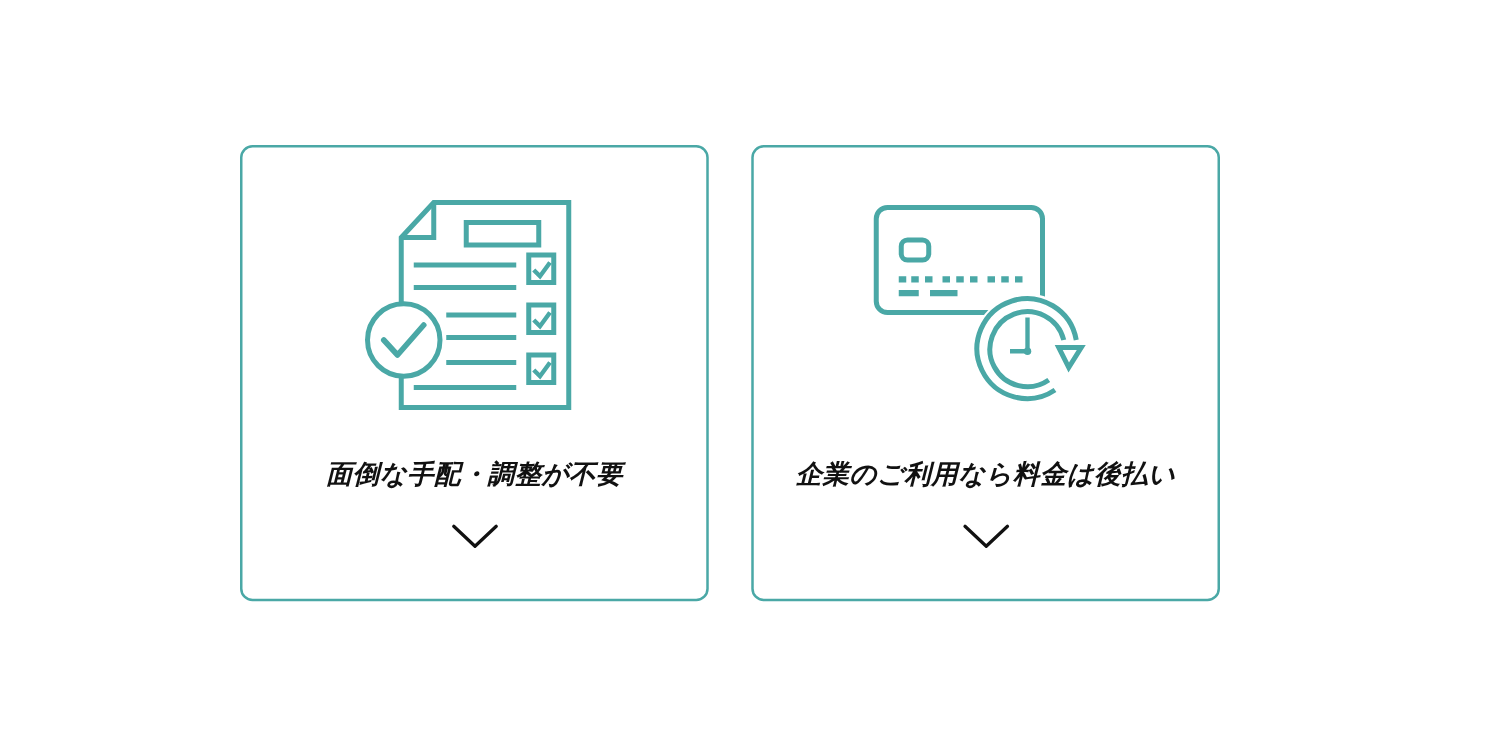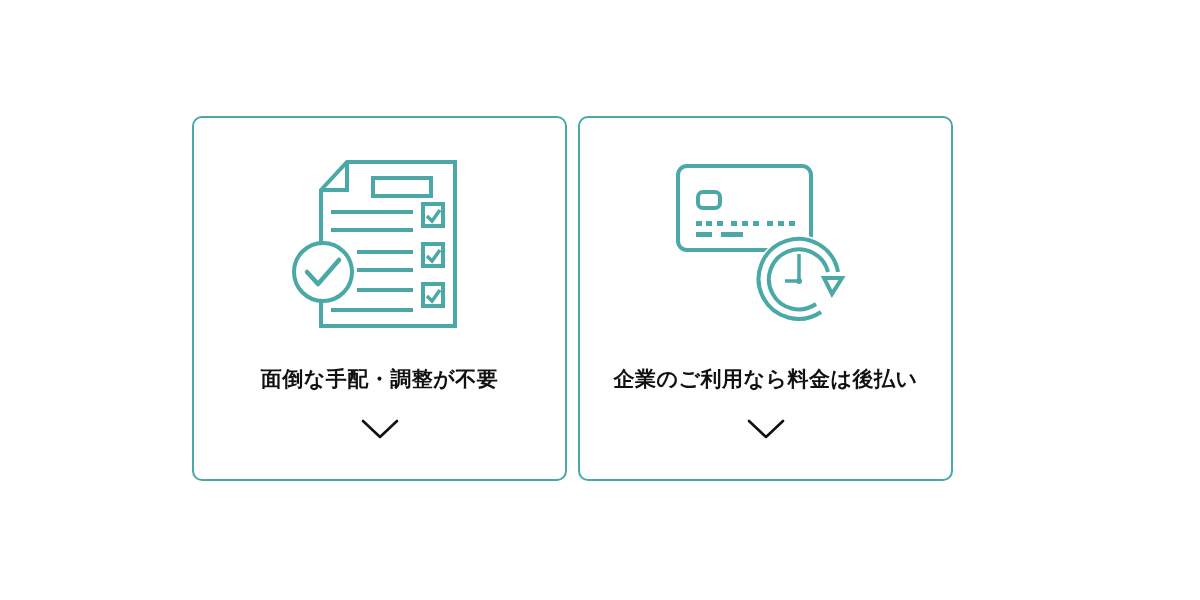--- a/index.html
+++ b/index.html
@@ -8,34 +8,35 @@
       width: 1200px;
       height: 600px;
       background: #ffffff;
       overflow: hidden;
       font-family: "DejaVu Sans", "Liberation Sans", sans-serif;
     }
     .stage {
       position: relative;
       width: 1200px;
       height: 600px;
+      font-style: italic;
     }
     .card {
       position: absolute;
       top: 116px;
       width: 371px;
       height: 361px;
       border: 2px solid #4aa8a6;
       border-radius: 10px;
       background: #ffffff;
       box-sizing: content-box;
       cursor: pointer;
     }
     .card.c1 { left: 192px; }
-    .card.c2 { left: 578px; }
+    .card.c2 { left: 601px; }
     .icon-wrap {
       position: absolute;
       left: 0;
       right: 0;
       top: 36px;
       height: 180px;
       display: flex;
       justify-content: center;
     }
     .icon-wrap svg { display: block; }

